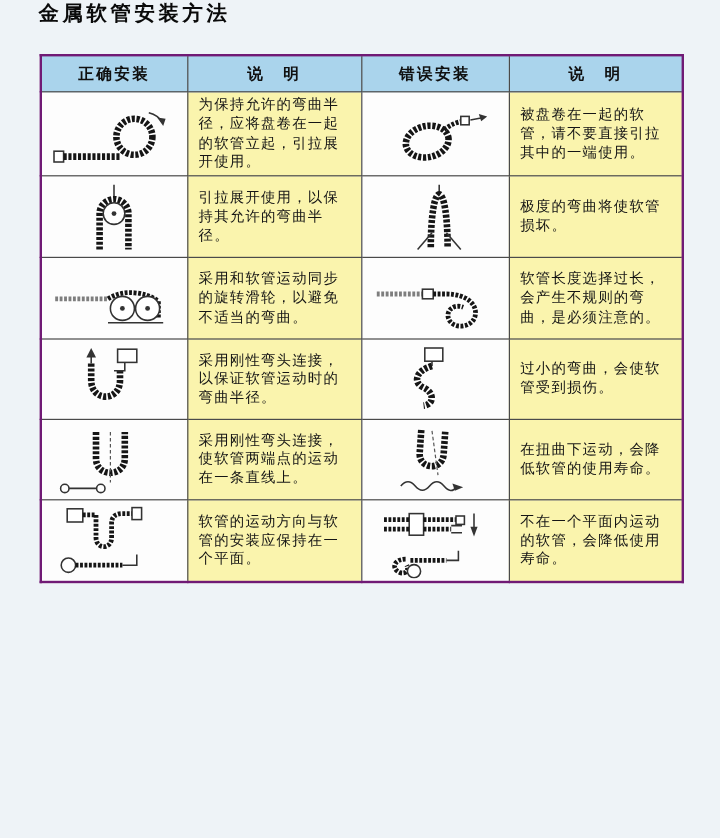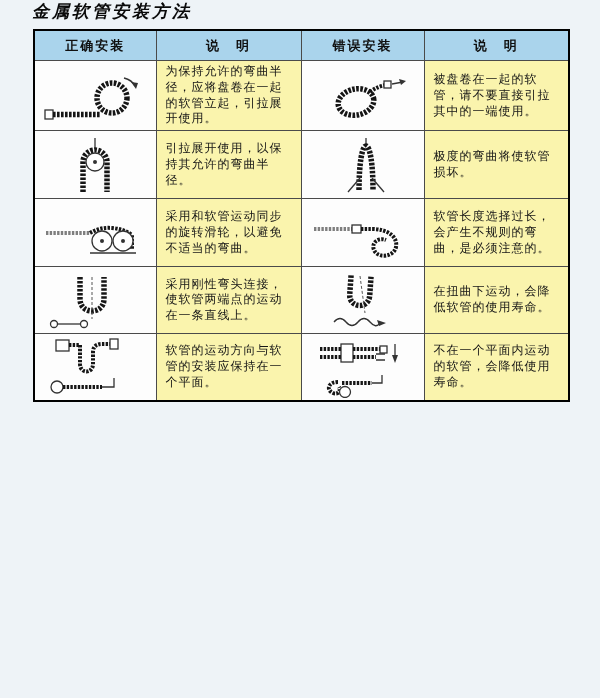--- a/index.html
+++ b/index.html
@@ -3,28 +3,28 @@
 <meta charset="utf-8">
 <style>
   html,body{margin:0;padding:0;}
   body{
     width:600px;height:698px;position:relative;overflow:hidden;
     background:var(--page-bg,#eef3f7);
     font-family:"DejaVu Sans","Liberation Sans",sans-serif;
   }
   .title{
     position:absolute;left:32px;top:0;margin:0;
-    font-size:17px;font-weight:bold;font-style:italic;letter-spacing:3px;
+    font-size:17px;font-weight:bold;letter-spacing:3px;
     color:#0a0a0a;font-family:"DejaVu Serif","Liberation Serif",serif;
   }
   table.grid{
-    position:absolute;left:33px;top:29px;width:535px;
+    position:absolute;left:33px;top:45px;width:535px;
     border-collapse:collapse;table-layout:fixed;
     background:var(--cell-bg,#fdfdfd);
-    border:2px solid #000000;
+    border:2px solid #701a75;
   }
   .grid th,.grid td{border:1px solid var(--border,#4a4a4a);padding:0;}
   .grid thead th{
     background:var(--header-bg,#aad4ec);height:29px;
     font-size:13px;font-weight:bold;letter-spacing:2px;color:#101010;text-align:center;
   }
   td.note{
     background:var(--note-bg,#faf4ad);
     font-size:12px;line-height:1.32;letter-spacing:1px;
     padding:3px 8px 3px 9px;color:#151515;vertical-align:middle;text-align:left;
@@ -131,20 +131,40 @@
         <svg width="110" height="56" viewBox="0 0 110 56">
           <line class="hose-m" x1="6" y1="24" x2="46" y2="24" opacity="0.55"></line>
           <rect class="fit" x="44" y="20" width="9" height="8"></rect>
           <path class="hose-m" d="M53 24 H64 C80 24 90 32 88 42 C86 52 70 54 66 45 C63 38 70 32 78 35"></path>
         </svg>
       </td>
       <td class="note">软管长度选择过长，会产生不规则的弯曲，是必须注意的。</td>
     </tr>
 
 
+    <tr>
+      <td class="img">
+        <svg width="110" height="58" viewBox="0 0 110 58">
+          <polygon class="ah" points="36,3 32,11 40,11"></polygon>
+          <line class="thin" x1="36" y1="10" x2="36" y2="16"></line>
+          <path class="hose" d="M36 16 V30 C36 48 60 48 60 30 V22"></path>
+          <path class="thin" d="M55 22 H64 V13"></path>
+          <rect class="fit" x="58" y="4" width="16" height="11"></rect>
+        </svg>
+      </td>
+      <td class="note">采用刚性弯头连接，以保证软管运动时的弯曲半径。</td>
+      <td class="img">
+        <svg width="110" height="58" viewBox="0 0 110 58">
+          <rect class="fit" x="46" y="3" width="15" height="11"></rect>
+          <line class="thin" x1="52" y1="14" x2="52" y2="18"></line>
+          <path class="hose" d="M52 18 C38 22 36 32 45 36 C54 40 54 50 45 51"></path>
+        </svg>
+      </td>
+      <td class="note">过小的弯曲，会使软管受到损伤。</td>
+    </tr>
 
     <tr>
       <td class="img">
         <svg width="110" height="58" viewBox="0 0 110 58">
           <path class="hose" d="M40 6 V28 C40 44 64 44 64 28 V6"></path>
           <line class="dash" x1="52" y1="6" x2="52" y2="48"></line>
           <line class="thin" x1="14" y1="53" x2="44" y2="53"></line>
           <circle class="fit" cx="14" cy="53" r="3.5"></circle>
           <circle class="fit" cx="44" cy="53" r="3.5"></circle>
         </svg>

